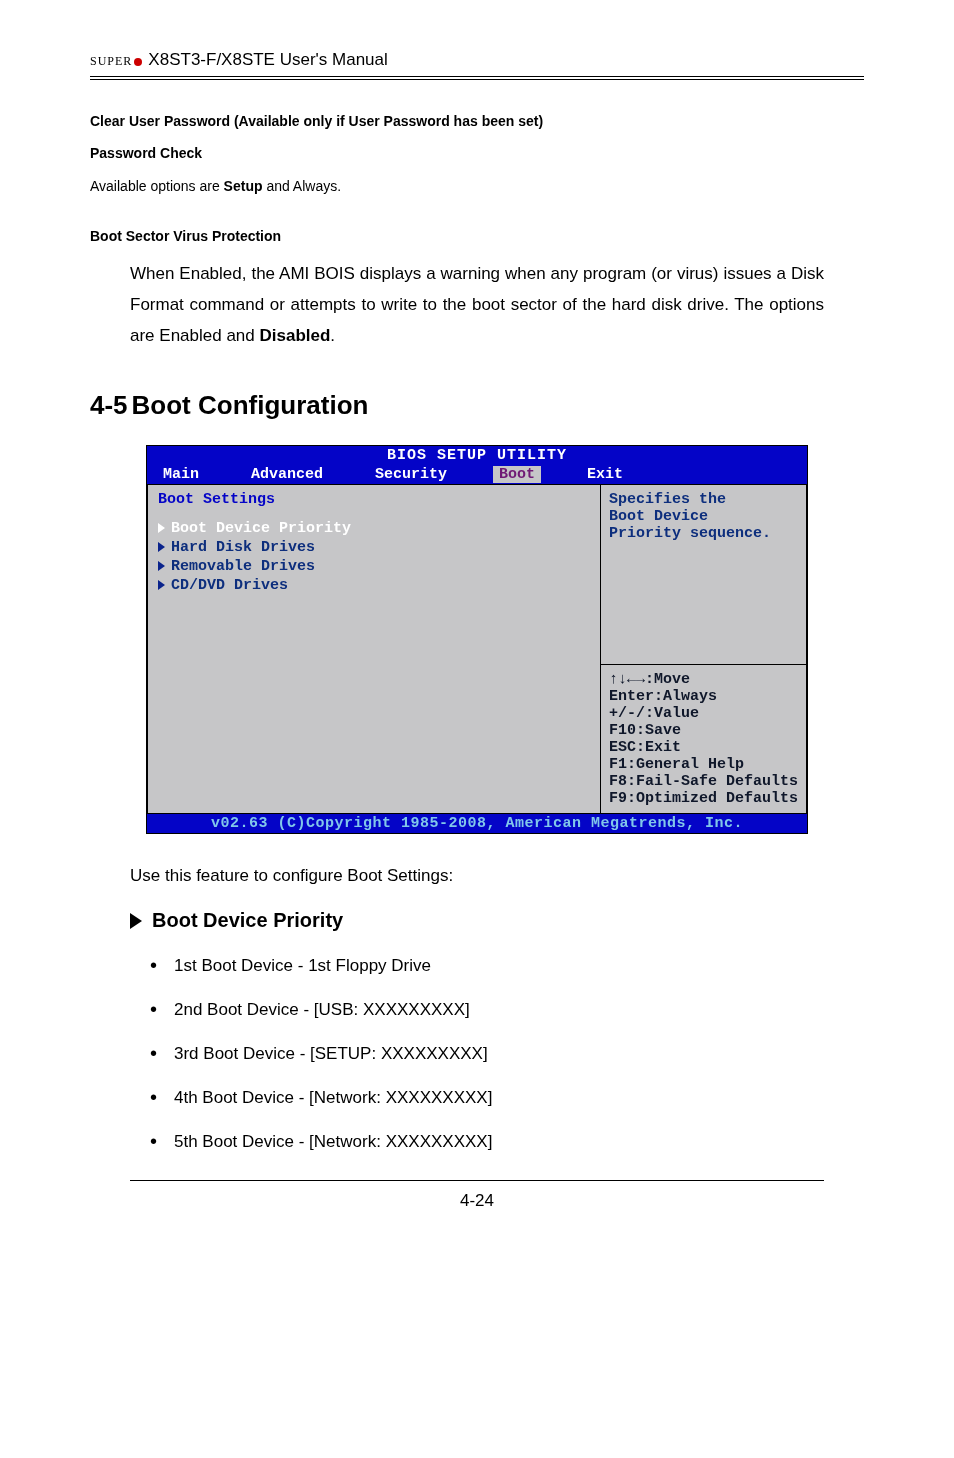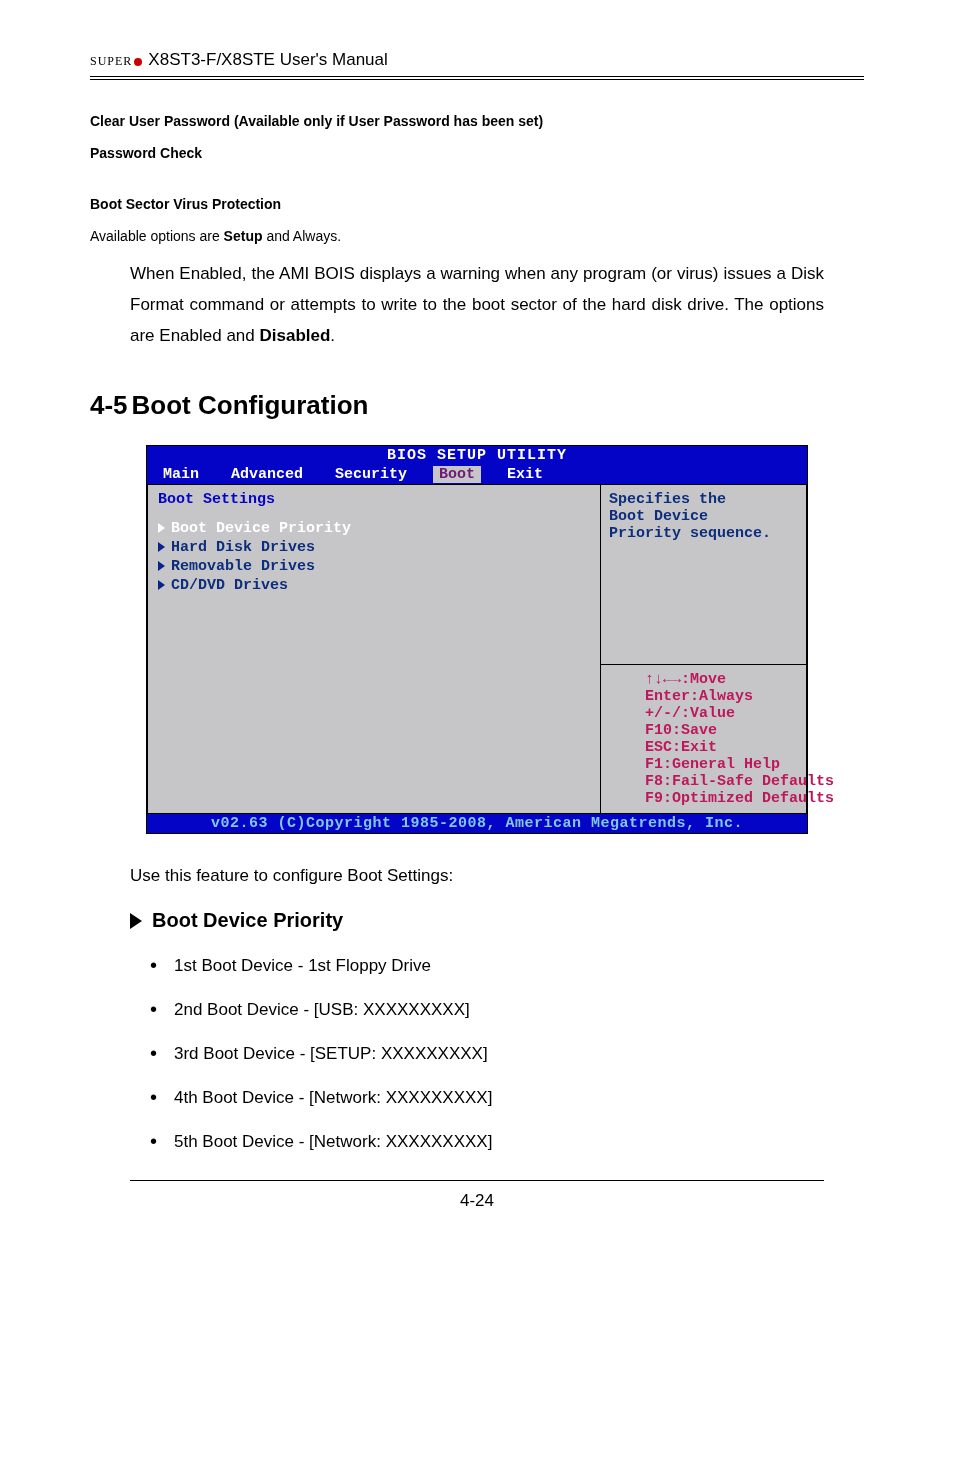--- a/index.html
+++ b/index.html
@@ -103,21 +103,21 @@
     background: #0404c7;
     color: #fff;
     text-align: center;
     padding: 1px 0;
     letter-spacing: 1px;
   }
   .bios-tabs {
     background: #0404c7;
     color: #fff;
     display: flex;
-    gap: 20px;
+    gap: 40px;
     padding: 1px 10px;
   }
   .bios-tabs .tab { padding: 0 6px; }
   .bios-tabs .active { background: #c6c6c8; color: #701a75; }
   .bios-body {
     display: flex;
     background: #c6c6c8;
     height: 330px;
   }
   .bios-left {
@@ -146,22 +146,21 @@
     flex-direction: column;
   }
   .bios-right-top {
     flex:1;
     padding: 6px 8px;
     color: #0d2e7d;
     border-bottom: 1px solid #000;
   }
   .bios-right-bot {
     padding: 6px 8px;
-    color: #be185d;
-    margin-left: 36px;
+    color: #0f172a;
   }
   .bios-right-bot div { white-space: nowrap; }
   .bios-footer {
     background: #0404c7;
     color: #81c7ea;
     text-align: center;
     padding: 1px 0;
     letter-spacing: .5px;
   }
 </style>
@@ -173,25 +172,25 @@
   <div class="header">
     <span class="header-brand">
       <span>SUPER</span>
       <span class="dot"></span>
     </span>
     <span class="header-title">X8ST3-F/X8STE User's Manual</span>
   </div>
 
   <div class="line bold indent2">Clear User Password (Available only if User Password has been set)</div>
   <div class="line bold indent2">Password Check</div>
-  <div class="line bold indent1" style="margin-top:28px">Boot Sector Virus Protection</div>
-
   <div class="line indent2">
     <span>Available options are </span><span class="bold">Setup</span><span> and Always.</span>
   </div>
+
+  <div class="line bold indent1" style="margin-top:28px">Boot Sector Virus Protection</div>
   <div class="para">
     <span>When Enabled, the AMI BOIS displays a warning when any program (or virus) issues a Disk Format command or attempts to write to the boot sector of the hard disk drive. The options are Enabled and </span><span class="bold">Disabled</span><span>.</span>
   </div>
 
   <div class="section-num-row">
     <span class="section-num">4-5</span>
     <span class="section-title">Boot Configuration</span>
   </div>
 
   <div class="bios">

